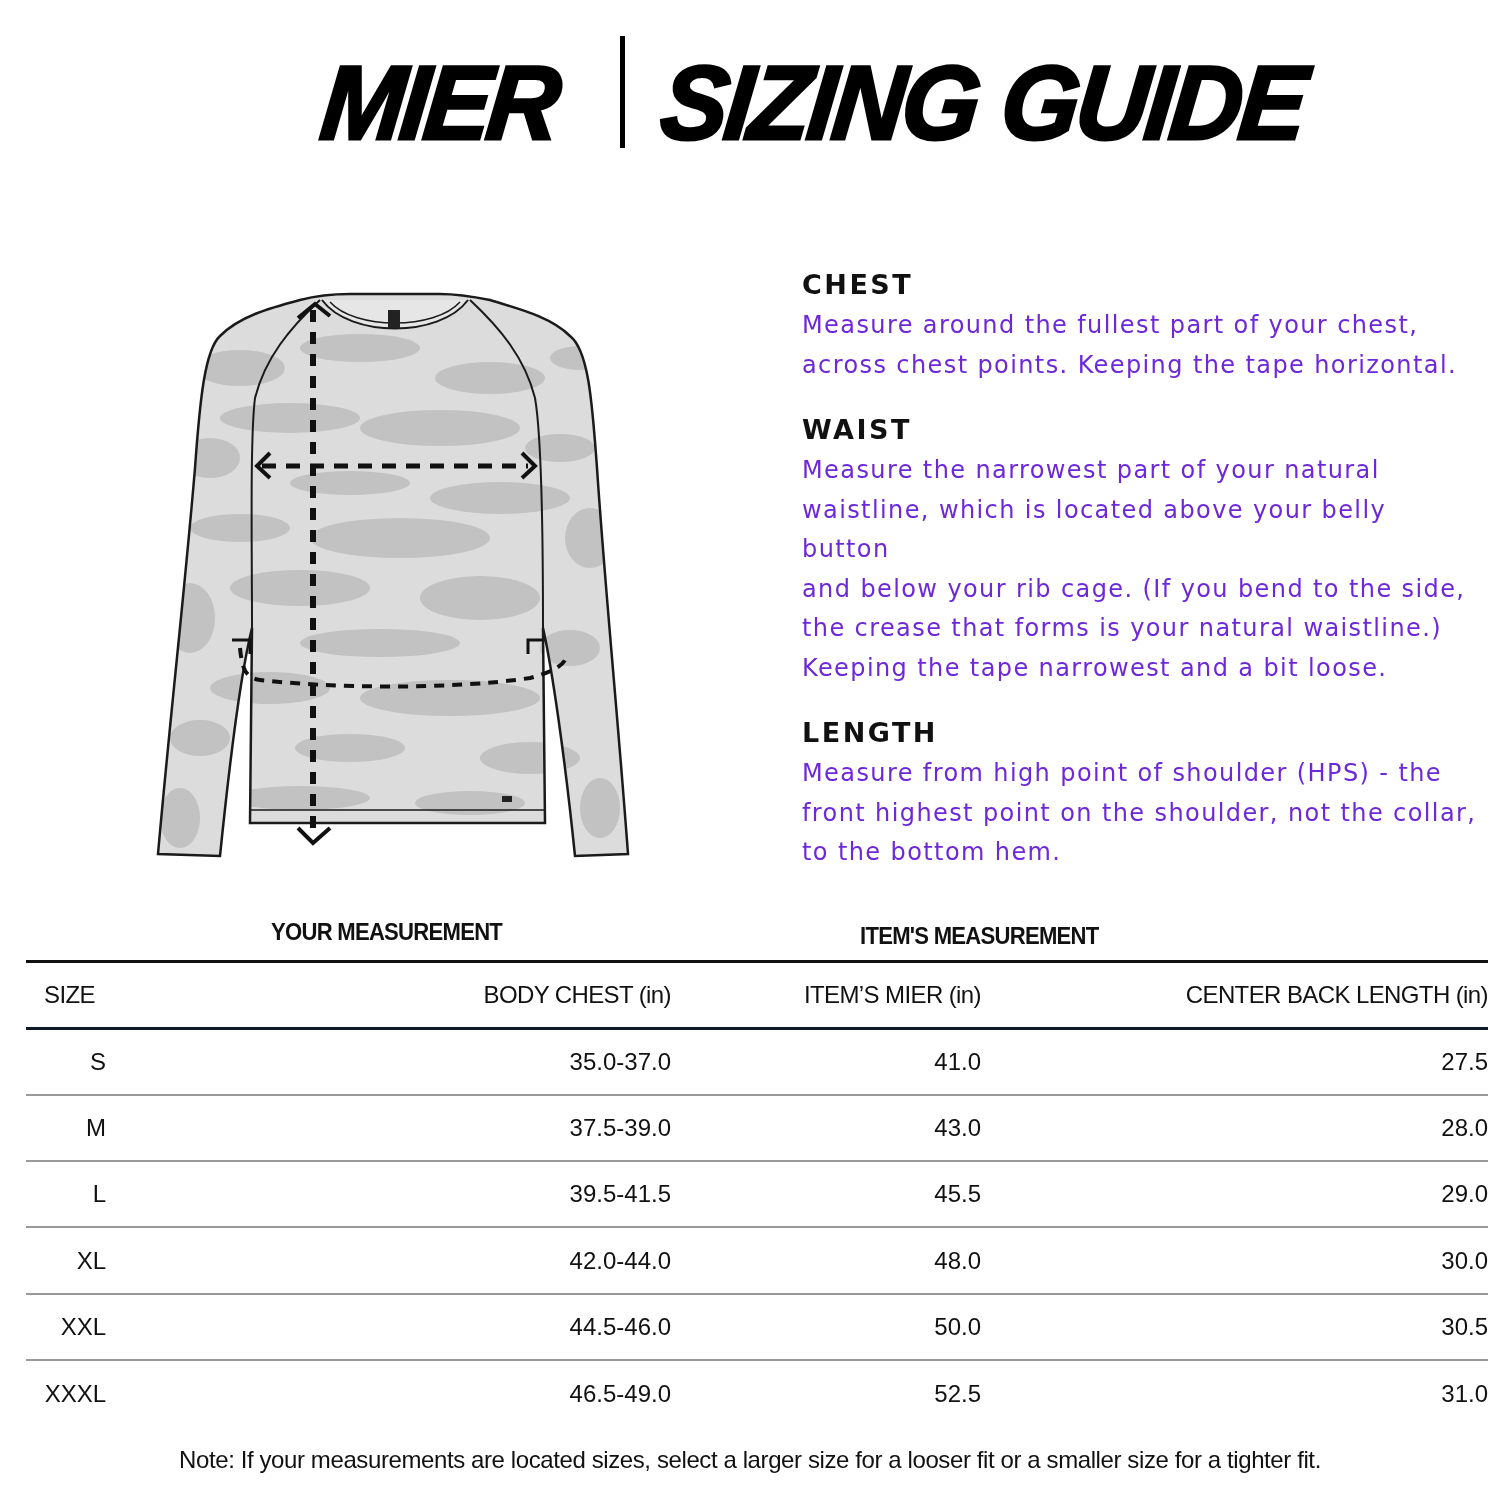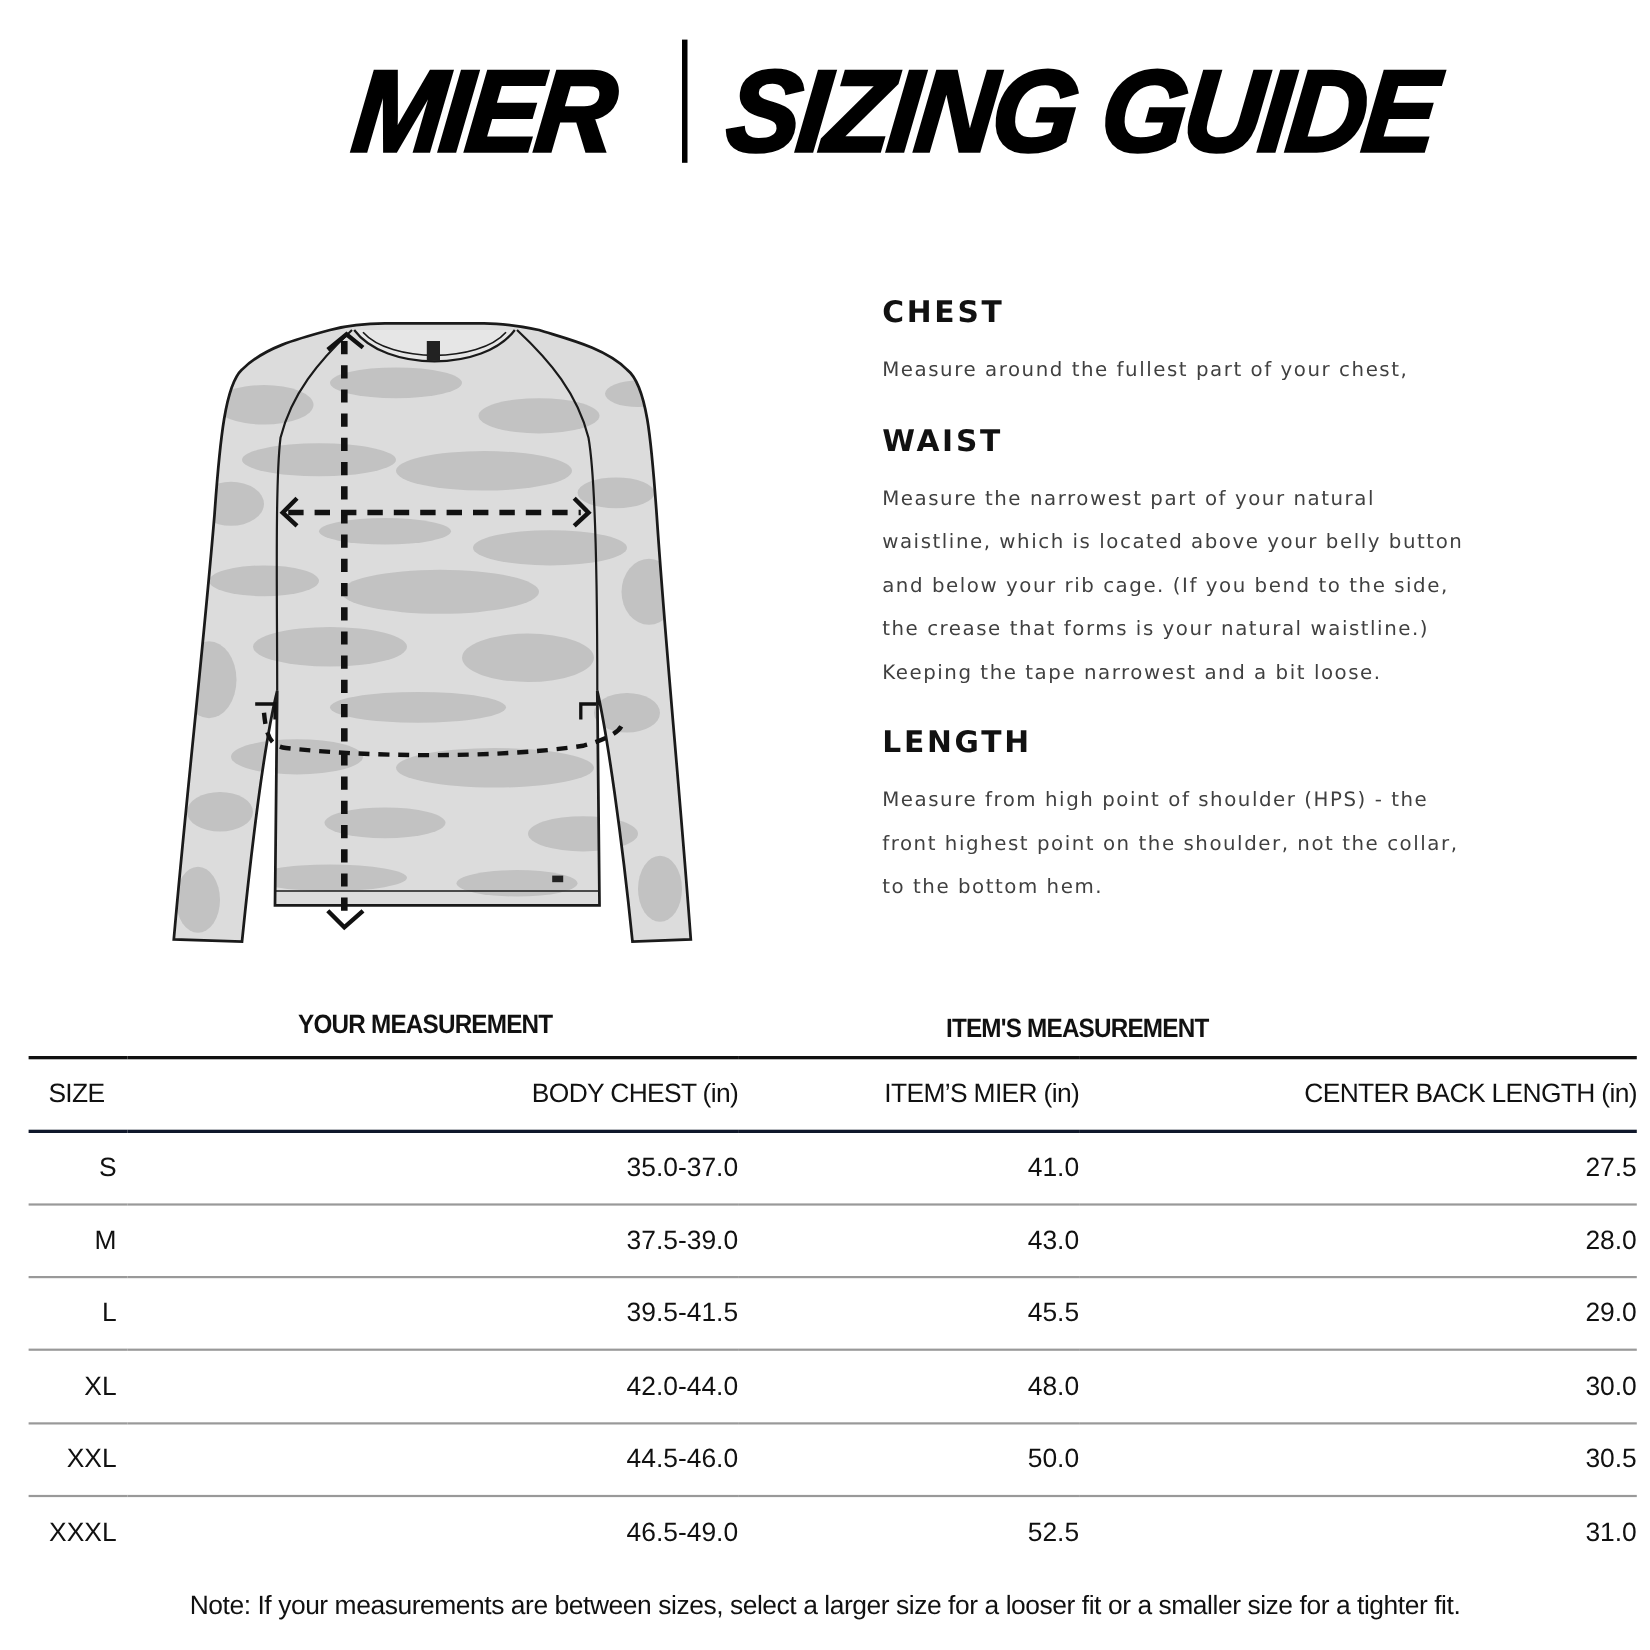--- a/index.html
+++ b/index.html
@@ -25,22 +25,22 @@
     .shirt-wrap svg { width: 100%; height: 100%; }
 
     
     .instructions { position: absolute; left: 802px; top: 268px; width: 680px; }
     .instr-block { margin-bottom: 28px; }
     .instr-title {
       font-family: "DejaVu Sans", sans-serif; font-weight: bold;
       font-size: 27px; letter-spacing: 2.5px; line-height: 34px; color: #111;
     }
     .instr-text {
-      font-family: "DejaVu Sans", sans-serif; font-size: 18px;
-      letter-spacing: 1.4px; line-height: 39.5px; color: #404040; margin-top: 15px;
+      font-family: "DejaVu Sans", sans-serif; font-size: 24px;
+      letter-spacing: 1.4px; line-height: 39.5px; color: #6d28d9; margin-top: 4px;
     }
     .instr-block.b2 { margin-top: 12px; }
     .instr-block.b3 { margin-top: 2px; }
 
     
     .group-header {
       position: absolute; top: 918px;
       font-family: "Liberation Sans", sans-serif; font-weight: bold;
       font-size: 24px; letter-spacing: -0.8px; color: #111;
       transform: scaleX(0.92); transform-origin: left center;
@@ -143,20 +143,21 @@
     <polyline points="82,352 100,352 100,366" fill="none" stroke="#111" stroke-width="3"></polyline>
     <polyline points="392,352 378,352 378,366" fill="none" stroke="#111" stroke-width="3"></polyline>
   </svg>
 </div>
 
 <div class="instructions">
   <div class="instr-block b1">
     <div class="instr-title">CHEST</div>
     <div class="instr-text">
       <div>Measure around the fullest part of your chest,</div>
+      <div>across chest points. Keeping the tape horizontal.</div>
     </div>
   </div>
   <div class="instr-block b2">
     <div class="instr-title">WAIST</div>
     <div class="instr-text">
       <div>Measure the narrowest part of your natural</div>
       <div>waistline, which is located above your belly button</div>
       <div>and below your rib cage. (If you bend to the side,</div>
       <div>the crease that forms is your natural waistline.)</div>
       <div>Keeping the tape narrowest and a bit loose.</div>
@@ -217,13 +218,13 @@
     </tr>
     <tr>
       <td class="col-size">XXXL</td>
       <td class="col-body">46.5-49.0</td>
       <td class="col-item">52.5</td>
       <td class="col-length">31.0</td>
     </tr>
   </tbody>
 </table>
 
-<div class="note">Note: If your measurements are between sizes, select a larger size for a looser fit or a smaller size for a tighter fit.</div>
+<div class="note">Note: If your measurements are located sizes, select a larger size for a looser fit or a smaller size for a tighter fit.</div>
 
 </body></html>

